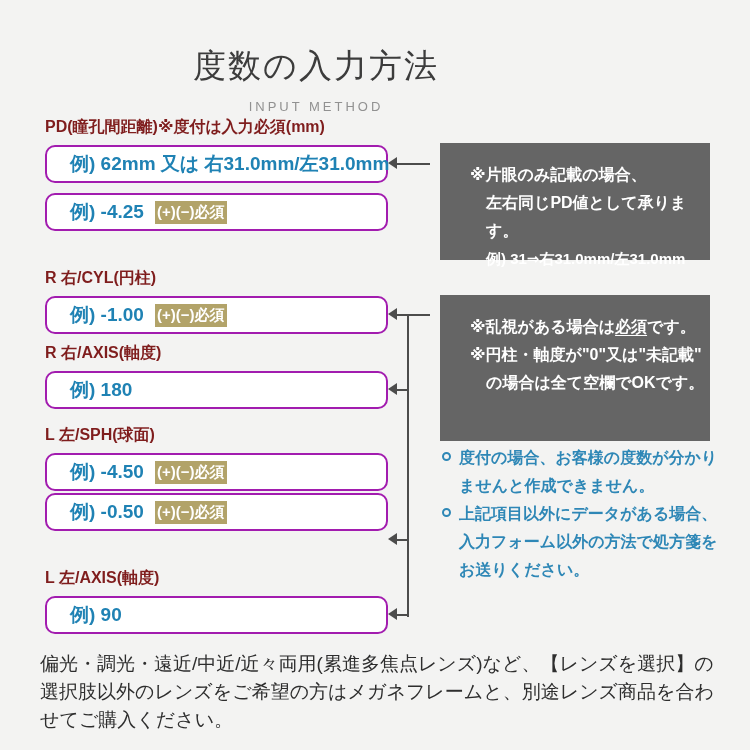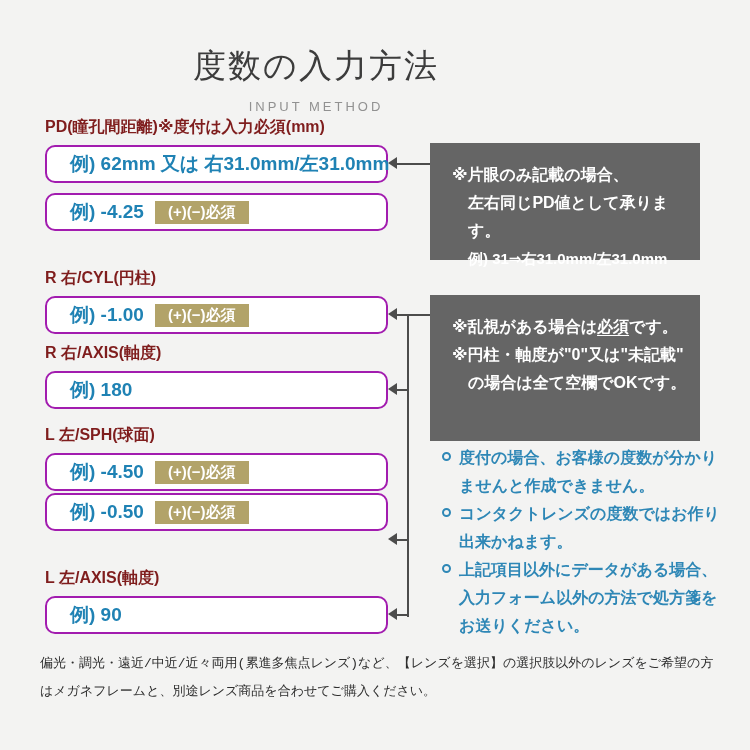--- a/index.html
+++ b/index.html
@@ -13,25 +13,25 @@
   .subtitle { margin-top:10px; font-size:13px; letter-spacing:3px; color:#919191; }
 
   
   .group { position:absolute; left:45px; width:343px; }
   .g0{top:117px} .g1{top:193px} .g2{top:268px} .g3{top:343px} .g4{top:425px} .g5{top:493px} .g6{top:568px}
   .field-label { font-size:16px; font-weight:600; color:#7f1d1d; height:22px; margin-bottom:6px; white-space:nowrap; }
   .field { height:38px; background:#ffffff; border:2px solid #a21caf; border-radius:10px;
            display:flex; align-items:center; padding-left:23px; }
   .example { color:#1f82b4; font-weight:bold; font-size:19px; min-width:85px; white-space:nowrap; }
   .badge { background:#b2a369; color:#ffffff; font-weight:bold; font-size:15px;
-           padding:2px 13px; white-space:nowrap; }
+           padding:2px 2px; white-space:nowrap; }
 
   
-  .note-box { position:absolute; left:430px; width:270px; background:#656565; color:#ffffff;
-              font-weight:bold; font-size:16px; line-height:28px; padding:18px 0 0 22px; }
+  .note-box { position:absolute; left:440px; width:270px; background:#656565; color:#ffffff;
+              font-weight:bold; font-size:16px; line-height:28px; padding:18px 0 0 30px; }
   .note-pd  { top:143px; height:117px; }
   .note-cyl { top:295px; height:146px; }
   .note-indent { padding-left:16px; }
   .note-small { font-size:15px; }
   .u { text-decoration:underline; text-underline-offset:3px; }
 
   
   .bullets { position:absolute; left:442px; top:444px; width:284px; }
   .bullet-item { display:flex; color:#2e87b6; font-weight:bold; font-size:16px; line-height:28px; }
   .bullet-icon { flex:0 0 auto; width:9px; height:9px; border:2px solid #2e87b6; border-radius:50%;
@@ -40,21 +40,21 @@
 
   
   .hline { position:absolute; height:2px; background:#4c4c4c; }
   .vline { position:absolute; width:2px; background:#4c4c4c; }
   .arrow-left { position:absolute; width:0; height:0;
                 border-top:6px solid transparent; border-bottom:6px solid transparent;
                 border-right:9px solid #4c4c4c; }
 
   
   .footer { position:absolute; left:40px; top:650px; width:676px;
-            font-size:13px; line-height:28px; color:#2e2e2e;font-family:Liberation Mono, monospace; }
+            font-size:19px; line-height:28px; color:#2e2e2e; }
 </style>
 </head>
 <body>
 
 <div class="page">
 
   <div class="header">
     <div class="title">度数の入力方法</div>
     <div class="subtitle">INPUT METHOD</div>
   </div>
@@ -125,24 +125,20 @@
     <div class="note-indent">の場合は全て空欄でOKです。</div>
   </div>
 
   <div class="bullets">
     <div class="bullet-item">
       <span class="bullet-icon"></span>
       <span class="bullet-text">度付の場合、お客様の度数が分かりませんと作成できません。</span>
     </div>
     <div class="bullet-item">
       <span class="bullet-icon"></span>
-      <span class="bullet-text">コンタクトレンズの度数ではお作り出来かねます。</span>
-    </div>
-    <div class="bullet-item">
-      <span class="bullet-icon"></span>
       <span class="bullet-text">上記項目以外にデータがある場合、入力フォーム以外の方法で処方箋をお送りください。</span>
     </div>
   </div>
 
   <div class="hline" style="top:163px; left:396px; width:34px;"></div>
   <div class="arrow-left" style="top:157px; left:388px;"></div>
 
   <div class="vline" style="top:314px; left:407px; height:303px;"></div>
   <div class="hline" style="top:314px; left:396px; width:34px;"></div>
   <div class="arrow-left" style="top:308px; left:388px;"></div>

